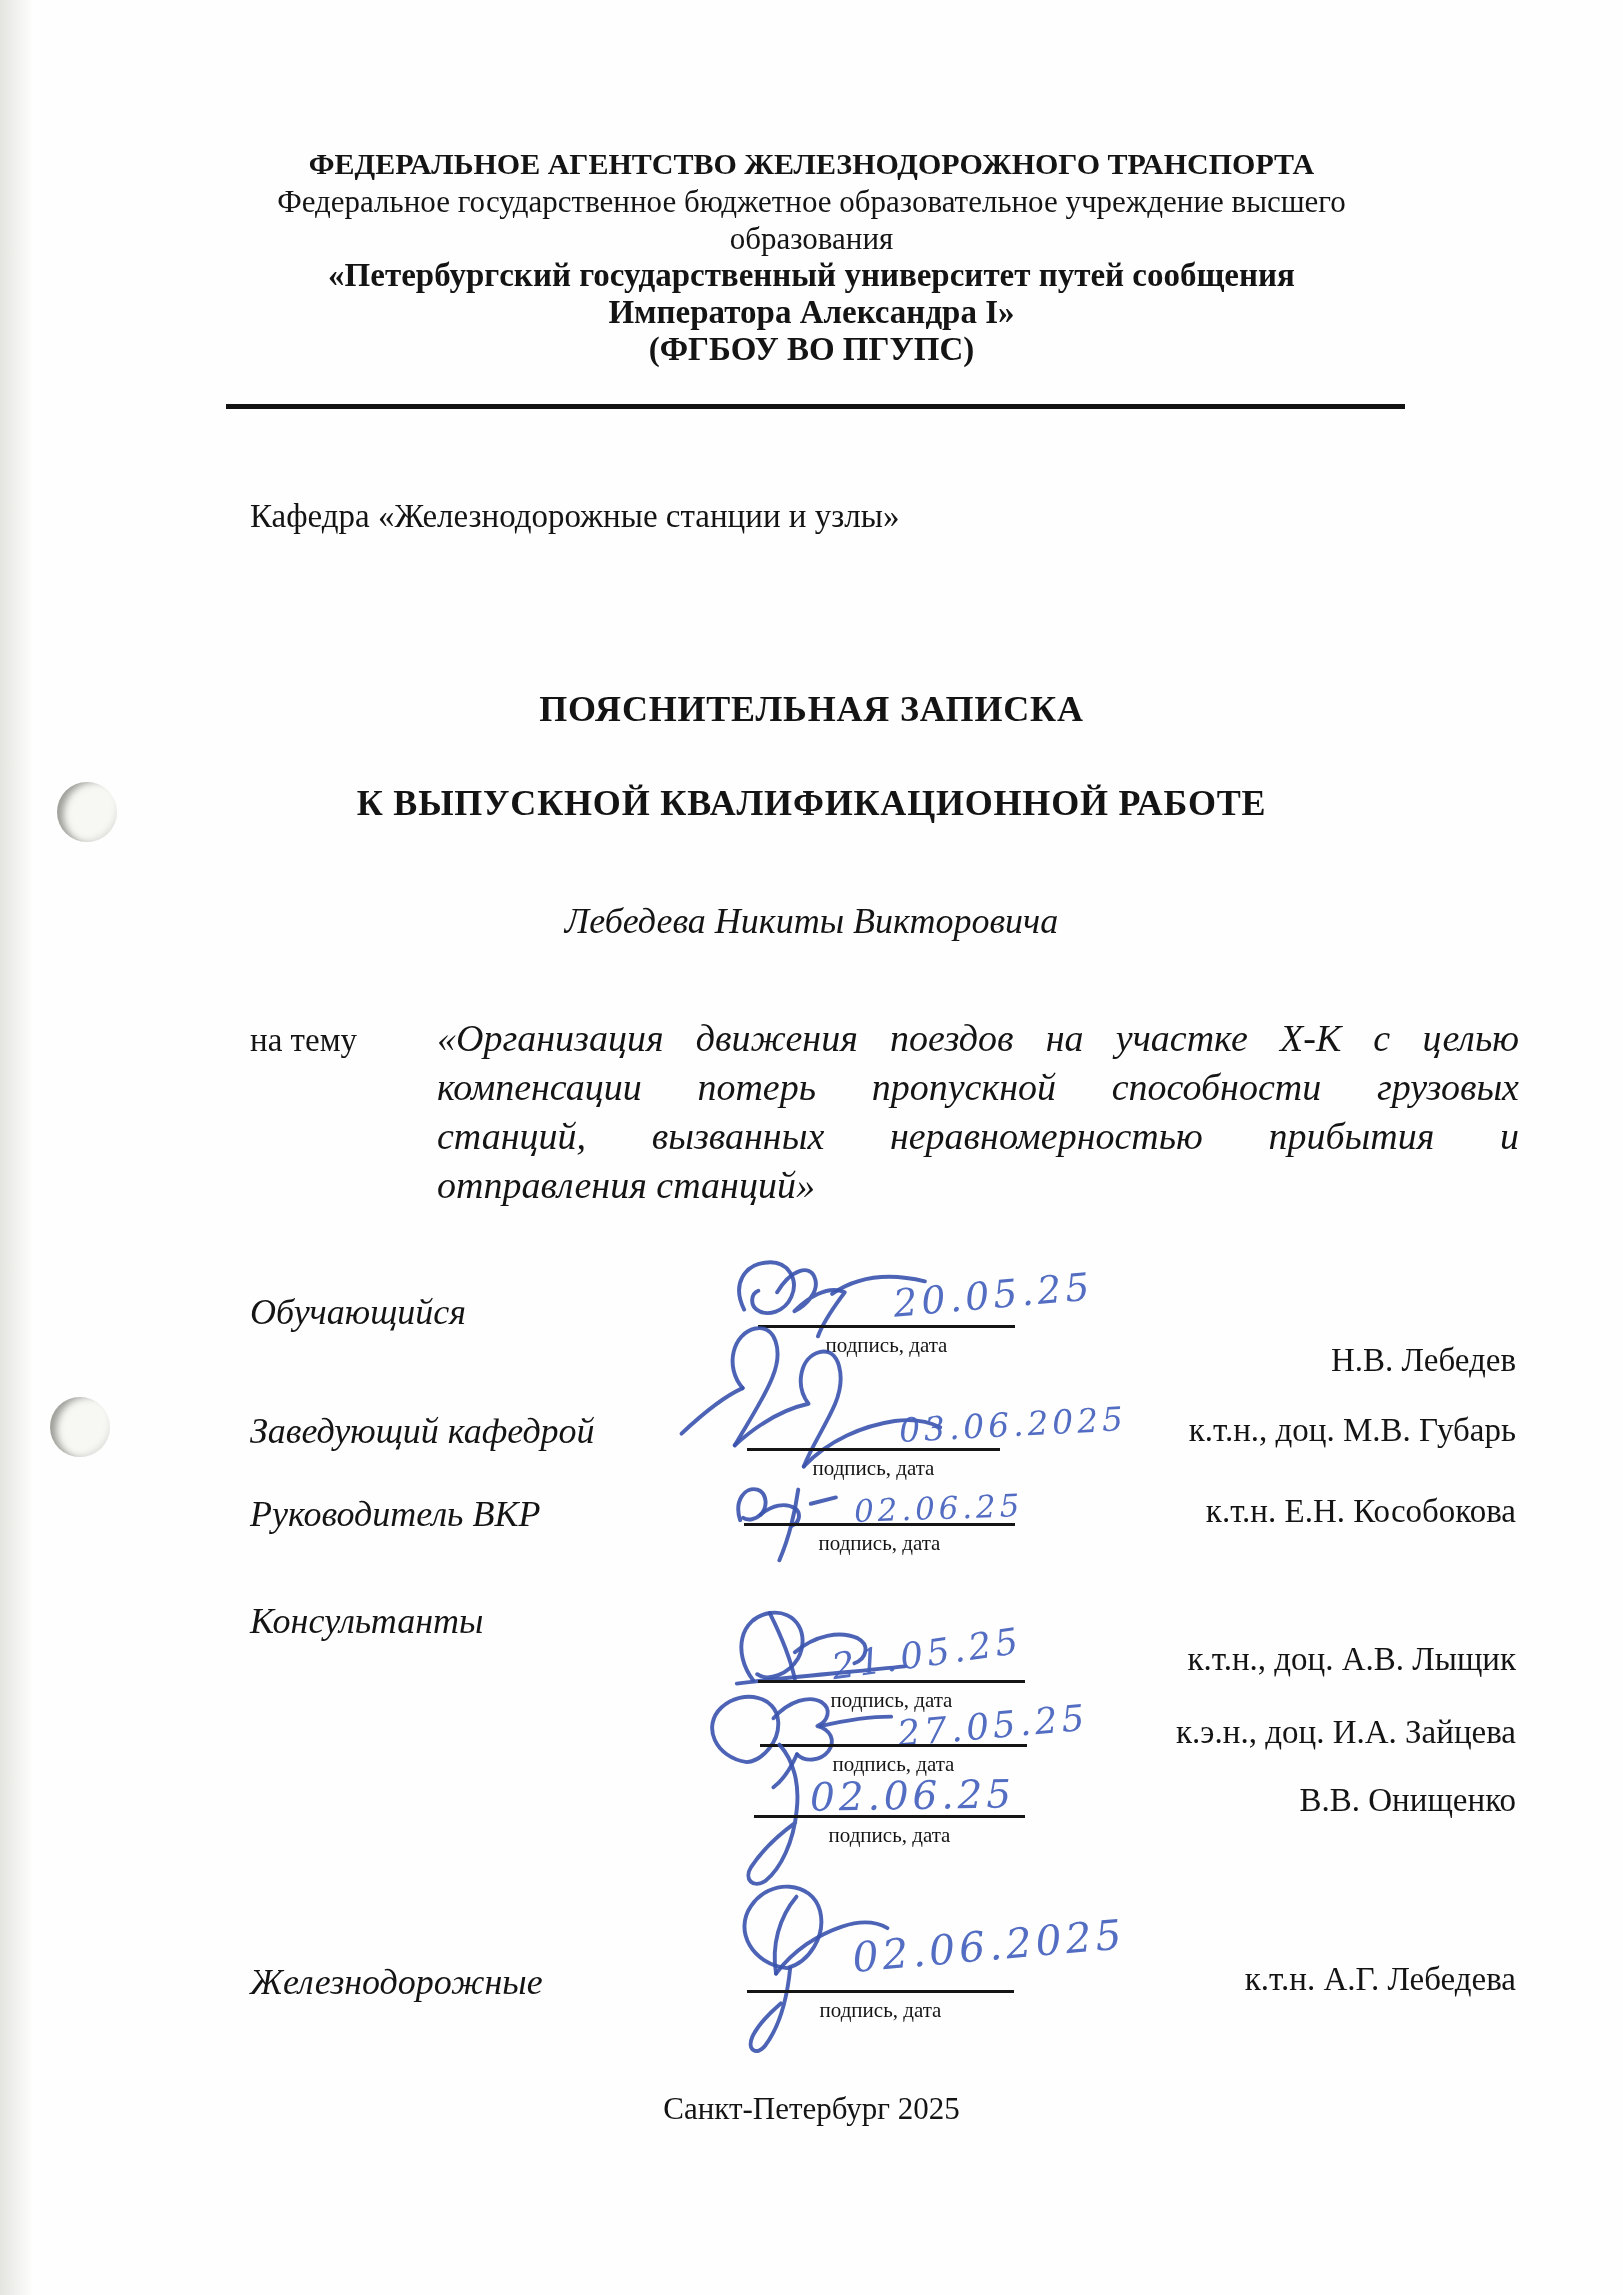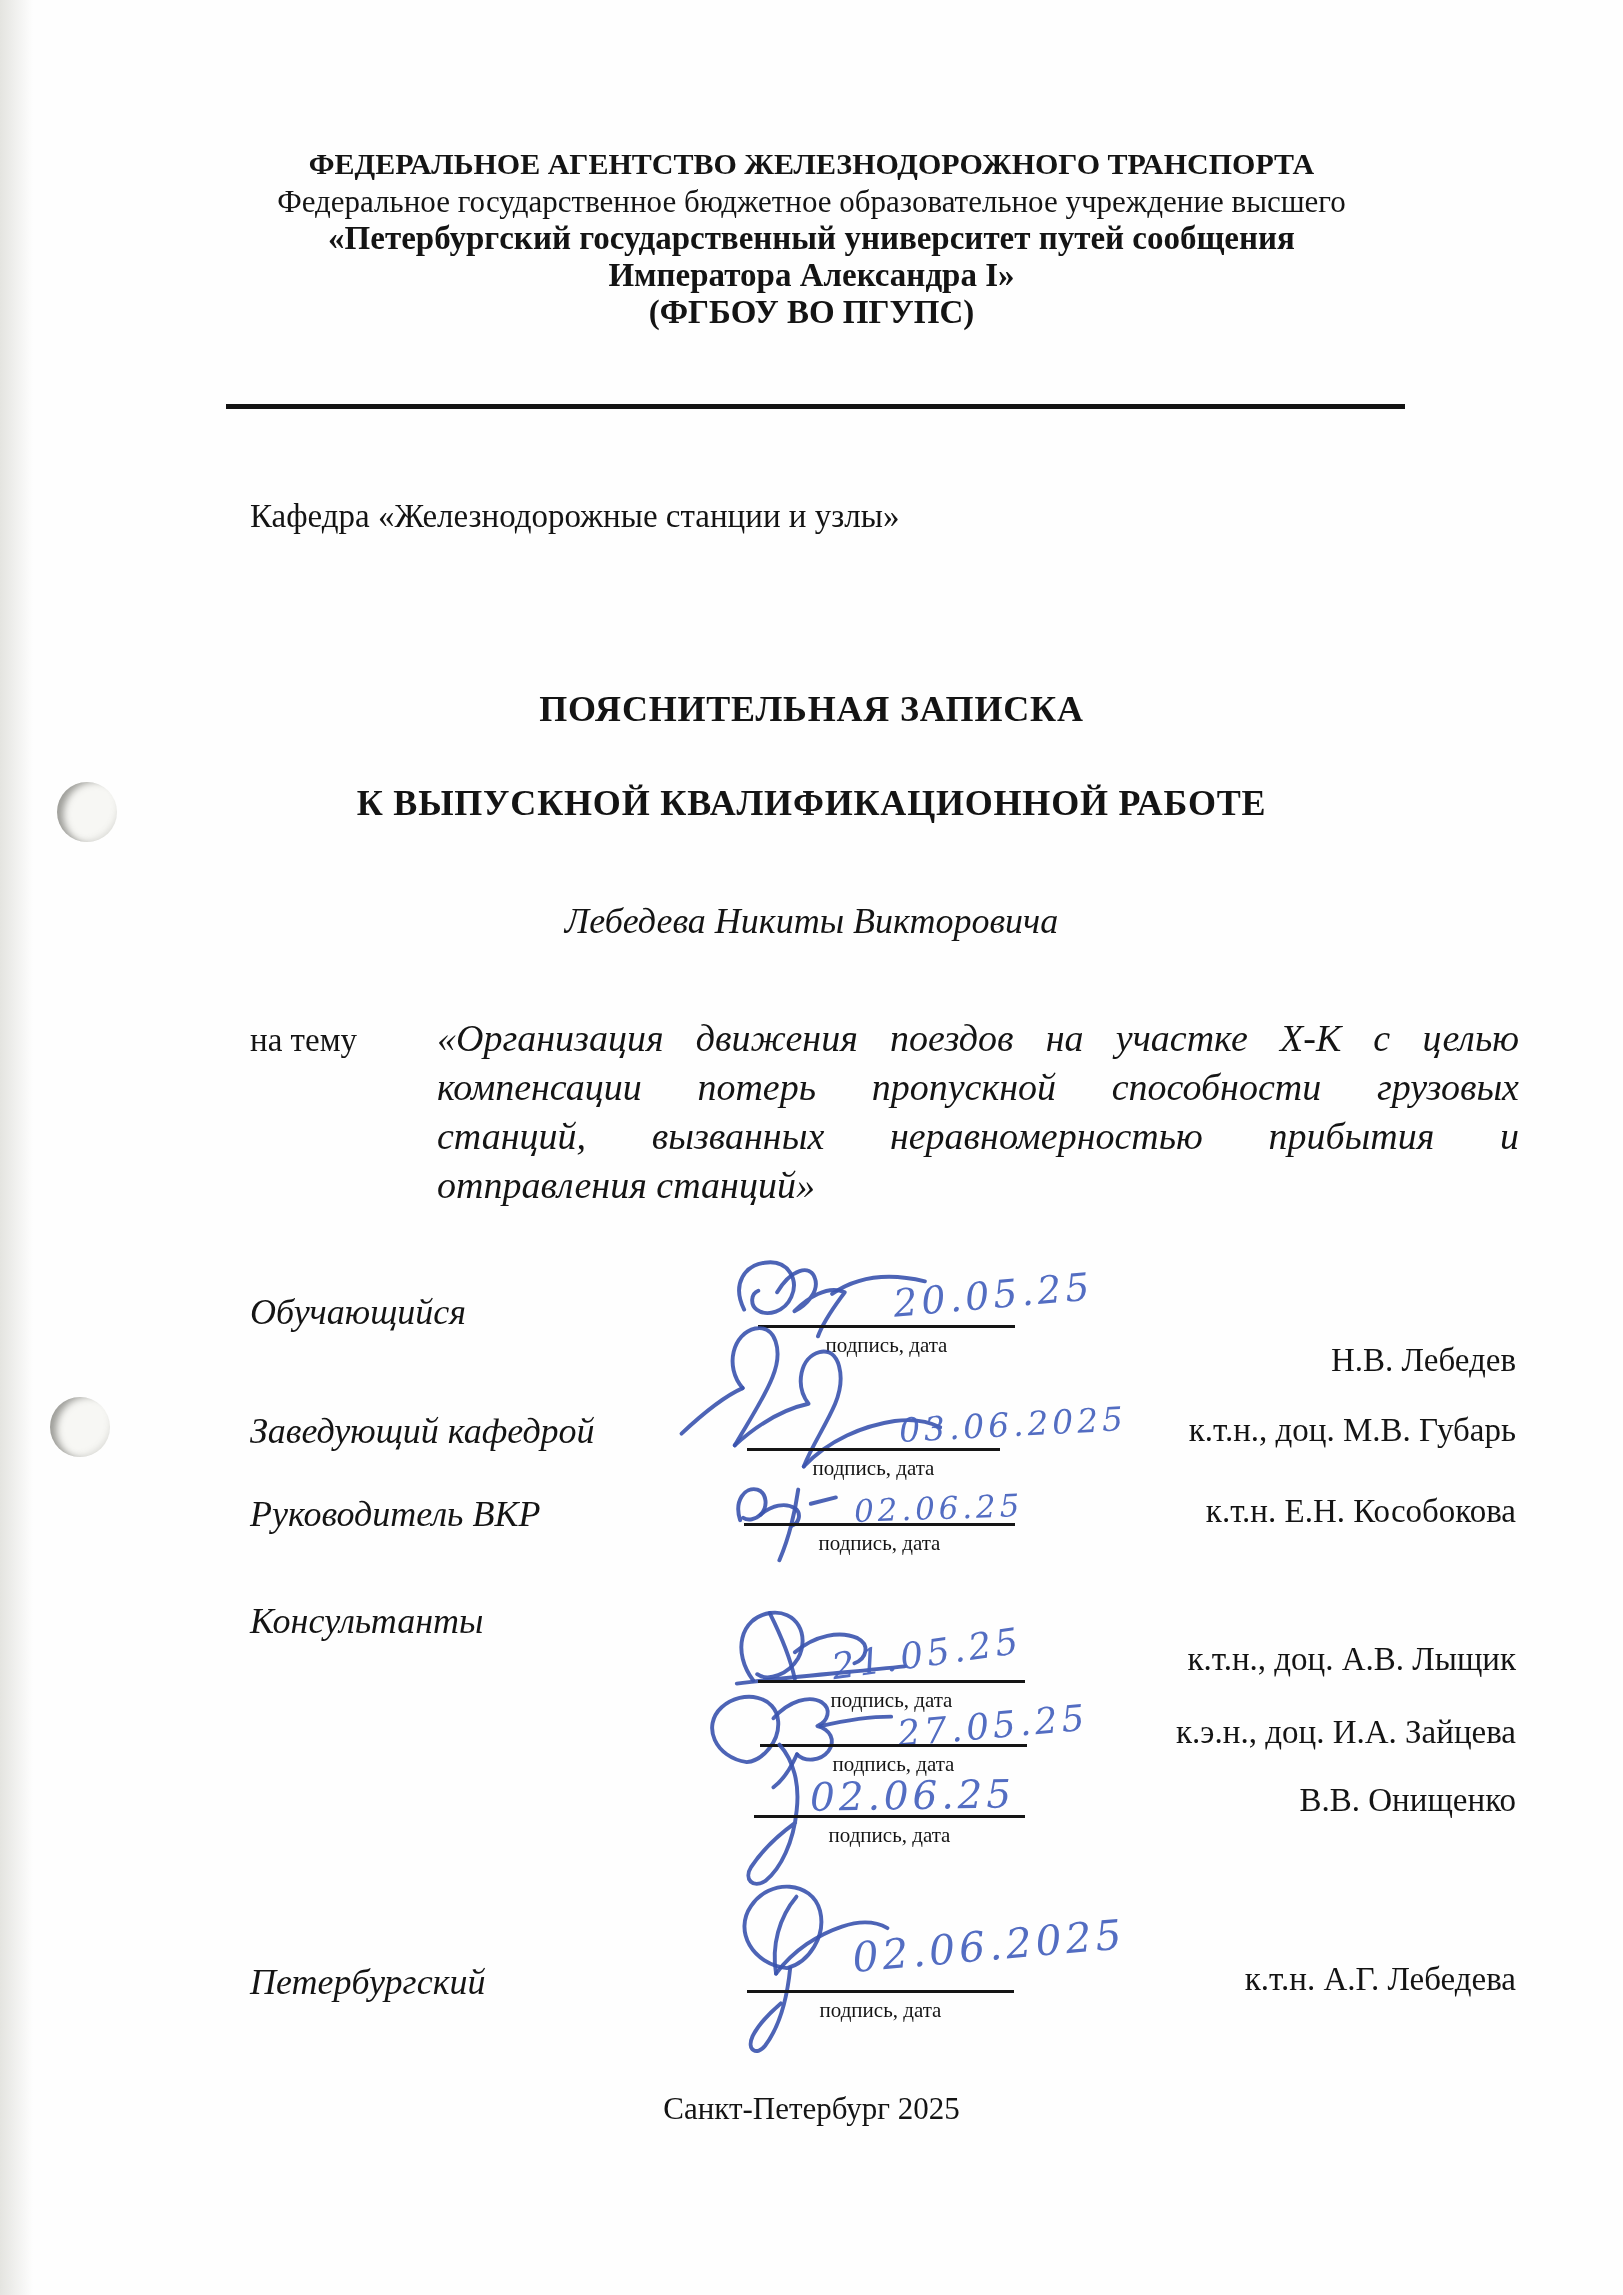--- a/index.html
+++ b/index.html
@@ -52,20 +52,21 @@
 <body>
 
 <div class="page">
   <div class="scan-edge"></div>
   <div class="hole hole-1"></div>
   <div class="hole hole-2"></div>
 
   <div class="abs center" style="top:144px;">
     <div class="head-line h-agency">ФЕДЕРАЛЬНОЕ АГЕНТСТВО ЖЕЛЕЗНОДОРОЖНОГО ТРАНСПОРТА</div>
     <div class="head-line h-reg">Федеральное государственное бюджетное образовательное учреждение высшего</div>
+    <div class="head-line h-reg">образования</div>
     <div class="head-line h-bold">«Петербургский государственный университет путей сообщения</div>
     <div class="head-line h-bold">Императора Александра I»</div>
     <div class="head-line h-bold">(ФГБОУ ВО ПГУПС)</div>
   </div>
   <div class="rule"></div>
 
   <div class="abs fac" style="top:497px;">Кафедра «Железнодорожные станции и узлы»</div>
 
   <div class="abs center doc-title" style="top:688px;">ПОЯСНИТЕЛЬНАЯ ЗАПИСКА</div>
   <div class="abs center doc-title" style="top:782px;">К ВЫПУСКНОЙ КВАЛИФИКАЦИОННОЙ РАБОТЕ</div>
@@ -139,21 +140,21 @@
   <div class="abs person" style="top:1714px;">к.э.н., доц. И.А. Зайцева</div>
 
   <svg class="sig" style="left:734px;top:1738px;" width="94" height="155" viewBox="0 0 120 197">
     <path d="M58,8 C76,28 84,58 80,92 C76,132 60,166 40,182 C24,192 12,180 22,164 C34,146 56,124 78,108"></path>
   </svg>
   <div class="ink-date" style="left:810px;top:1773px;font-size:39px;transform:rotate(-1deg);">02.06.25</div>
   <div class="sig-line" style="left:754px;top:1815px;width:271px;"></div>
   <div class="caption" style="left:754px;top:1823px;width:271px;">подпись, дата</div>
   <div class="abs person" style="top:1782px;">В.В. Онищенко</div>
 
-  <div class="abs role" style="top:1961px;">Петербургский</div>
+  <div class="abs role" style="top:1961px;">Железнодорожные</div>
   <svg class="sig" style="left:718px;top:1870px;" width="204" height="186" viewBox="0 0 260 237">
     <path d="M88,125 C44,120 20,78 42,46 C66,10 120,14 130,52 C138,84 116,118 88,125"></path>
     <path d="M100,34 C78,60 68,96 74,132"></path>
     <path d="M74,132 C96,102 128,82 158,72 C182,64 202,66 216,74"></path>
     <path d="M92,125 C88,165 78,200 60,224 C50,237 36,230 44,212 C52,196 66,182 80,170"></path>
   </svg>
   <div class="ink-date" style="left:852px;top:1922px;font-size:41px;transform:rotate(-5deg);">02.06.2025</div>
   <div class="sig-line" style="left:747px;top:1990px;width:267px;"></div>
   <div class="caption" style="left:747px;top:1998px;width:267px;">подпись, дата</div>
   <div class="abs person" style="top:1961px;">к.т.н. А.Г. Лебедева</div>

